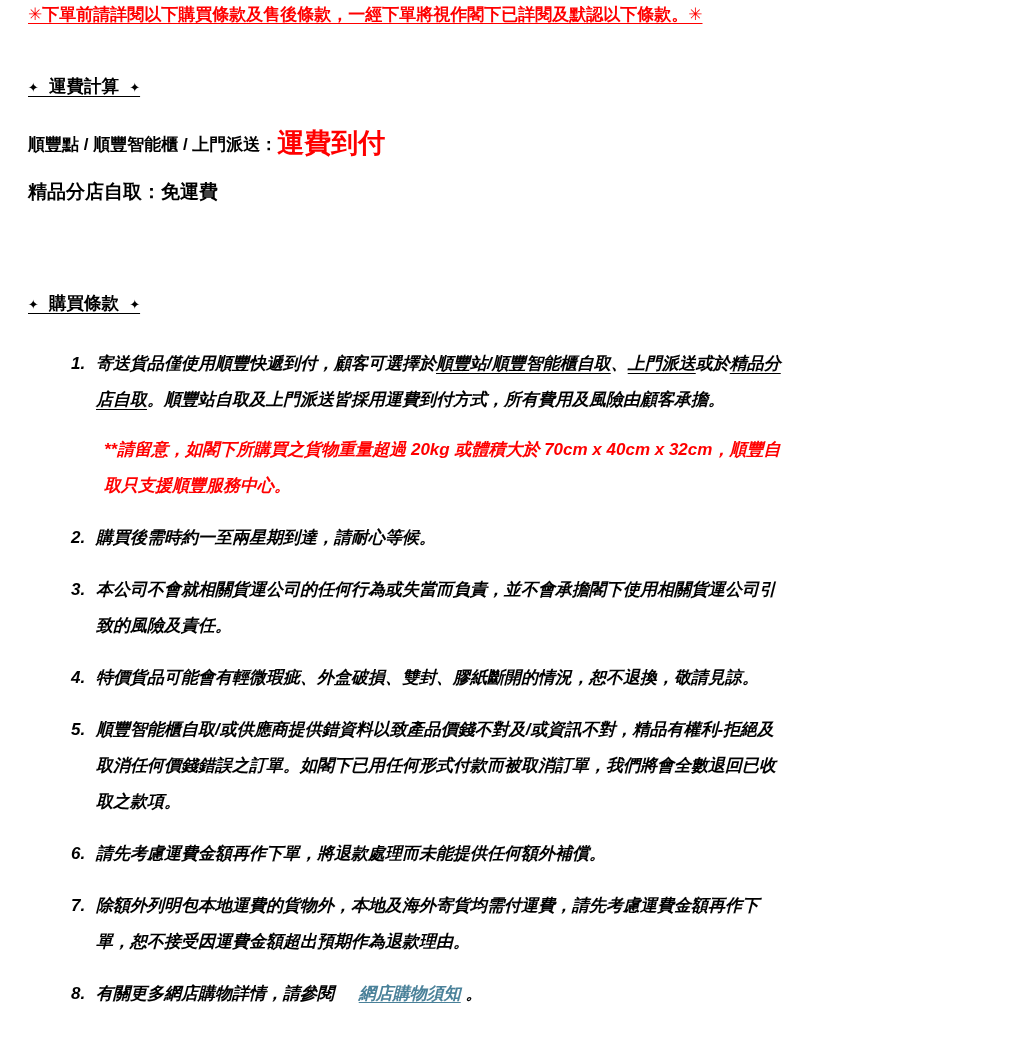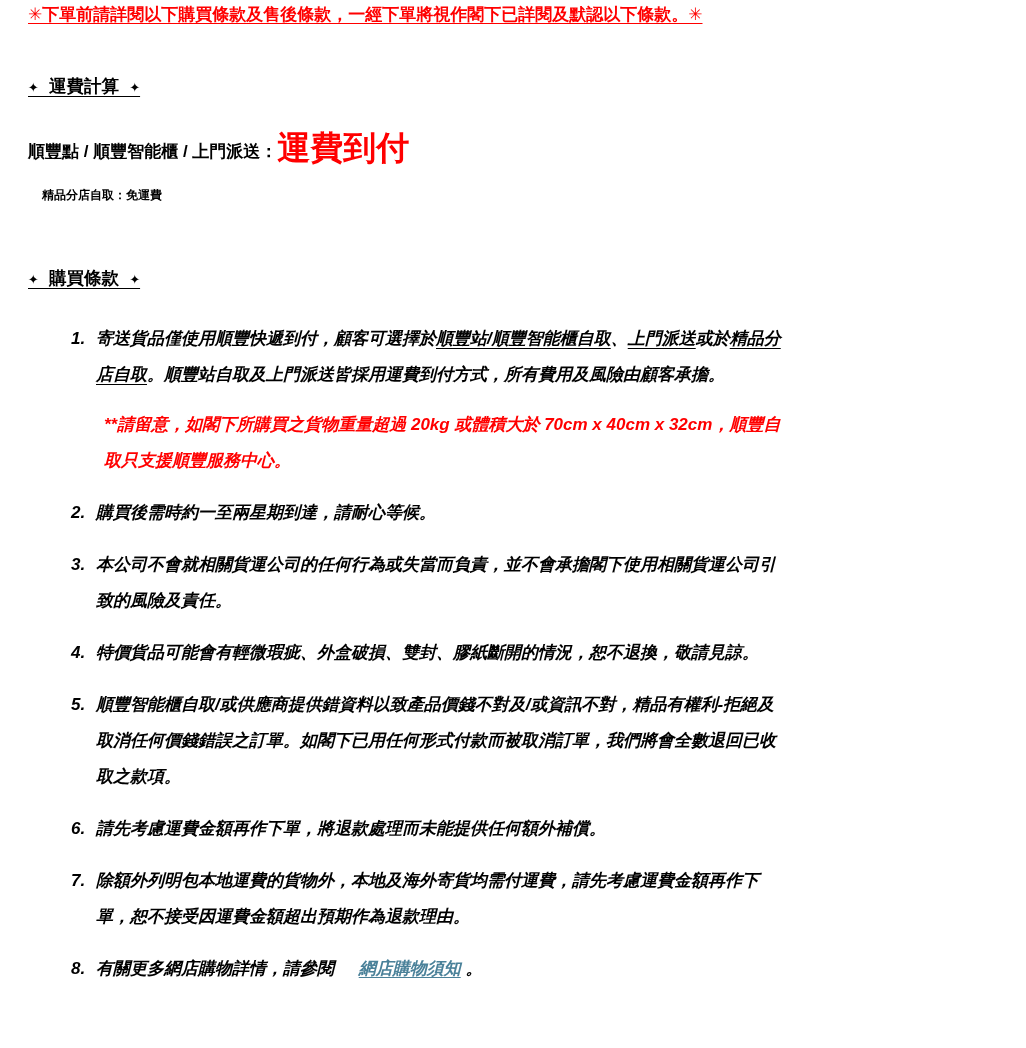--- a/index.html
+++ b/index.html
@@ -31,35 +31,35 @@
   .section-title{
     margin:48px 0 0 0;
     font-size:17.5px;
     line-height:1.3;
     text-decoration:underline;
     text-underline-offset:4px;
     font-weight:bold;
     font-family:Liberation Mono, monospace;
   }
   .terms-title{
-    margin-top:64px;
+    margin-top:88px;
   }
   .ship-line{
     margin:26px 0 0 0;
     font-size:17px;
     line-height:1.4;
   }
   .big-red{
     color:var(--red);
-    font-size:33px;
+    font-size:27px;
     vertical-align:-2px;
   }
   .ship-line2{
-    margin:16px 0 0 14px;
-    font-size:12px;
+    margin:16px 0 0 0;
+    font-size:19px;
     line-height:1.4;
   }
   ol.terms-list{
     margin:30px 0 0 0;
     padding-left:62px;
     font-size:17px;
   }
   ol.terms-list > li{
     margin:0 0 16px 0;
     line-height:36px;

